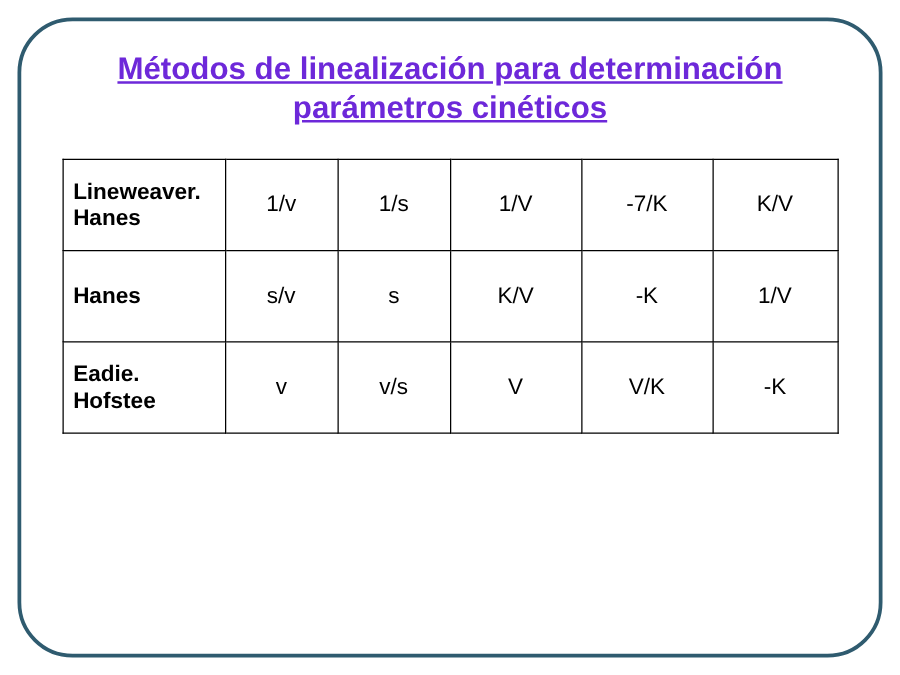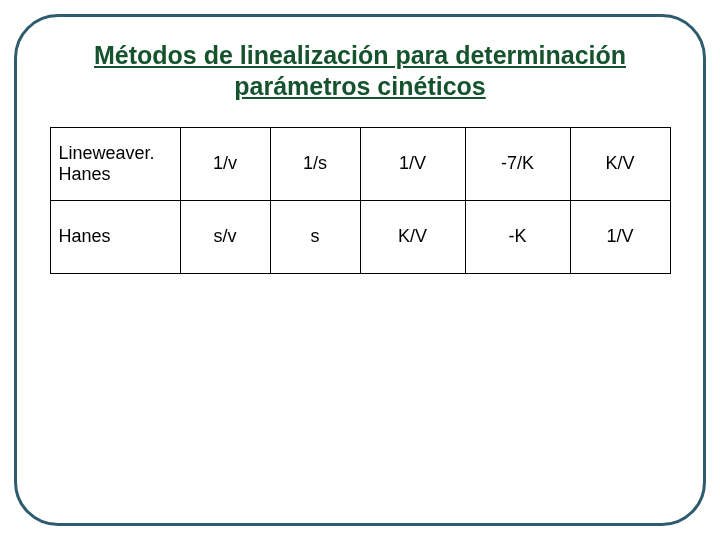--- a/index.html
+++ b/index.html
@@ -29,21 +29,21 @@
   .content {
     position: absolute;
     top: 32px;
     left: 32px;
     right: 32px;
     bottom: 32px;
   }
   .title {
     font-size: 25px;
     font-weight: bold;
-    color: #14532d;
+    color: #6d28d9;
     text-align: center;
     text-decoration: underline;
     line-height: 1.25;
     margin: 8px 10px 24px 10px;
   }
   table.data {
     border-collapse: collapse;
     width: 620px;
     margin: 0 auto;
     table-layout: fixed;
@@ -52,20 +52,21 @@
     border: 1px solid #000;
     padding: 0;
     vertical-align: middle;
     font-size: 18px;
     color: #000;
     background: #fff;
   }
   table.data td.rowhdr {
     text-align: left;
     padding-left: 8px;
+    font-weight: bold;
   }
   table.data td.cell, table.data td.colhdr {
     text-align: center;
   }
   table.data tr.headerrow td {
     height: 64px;
     font-weight: bold;
   }
   table.data tr.headerrow td.rowhdr {
     font-weight: bold;
@@ -118,17 +119,28 @@
 
       <tr class="datarow">
         <td class="rowhdr">Hanes</td>
         <td class="cell">s/v</td>
         <td class="cell">s</td>
         <td class="cell">K/V</td>
         <td class="cell">-K</td>
         <td class="cell">1/V</td>
       </tr>
 
+      <tr class="datarow">
+        <td class="rowhdr twoline">
+          <span>Eadie.</span><br>
+          <span>Hofstee</span>
+        </td>
+        <td class="cell">v</td>
+        <td class="cell">v/s</td>
+        <td class="cell">V</td>
+        <td class="cell">V/K</td>
+        <td class="cell">-K</td>
+      </tr>
     </tbody>
       </table>
 
   </div>
 </div>
 
 </body></html>

